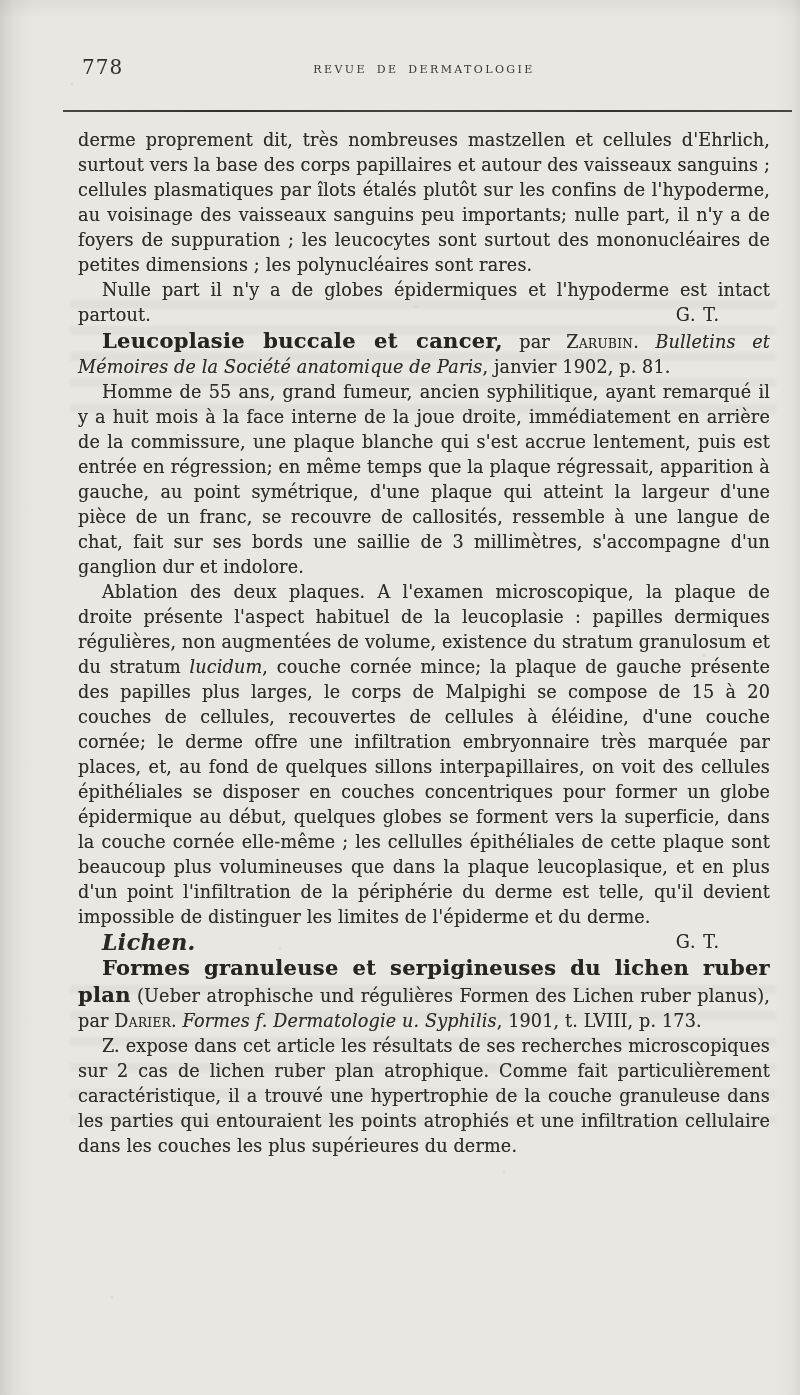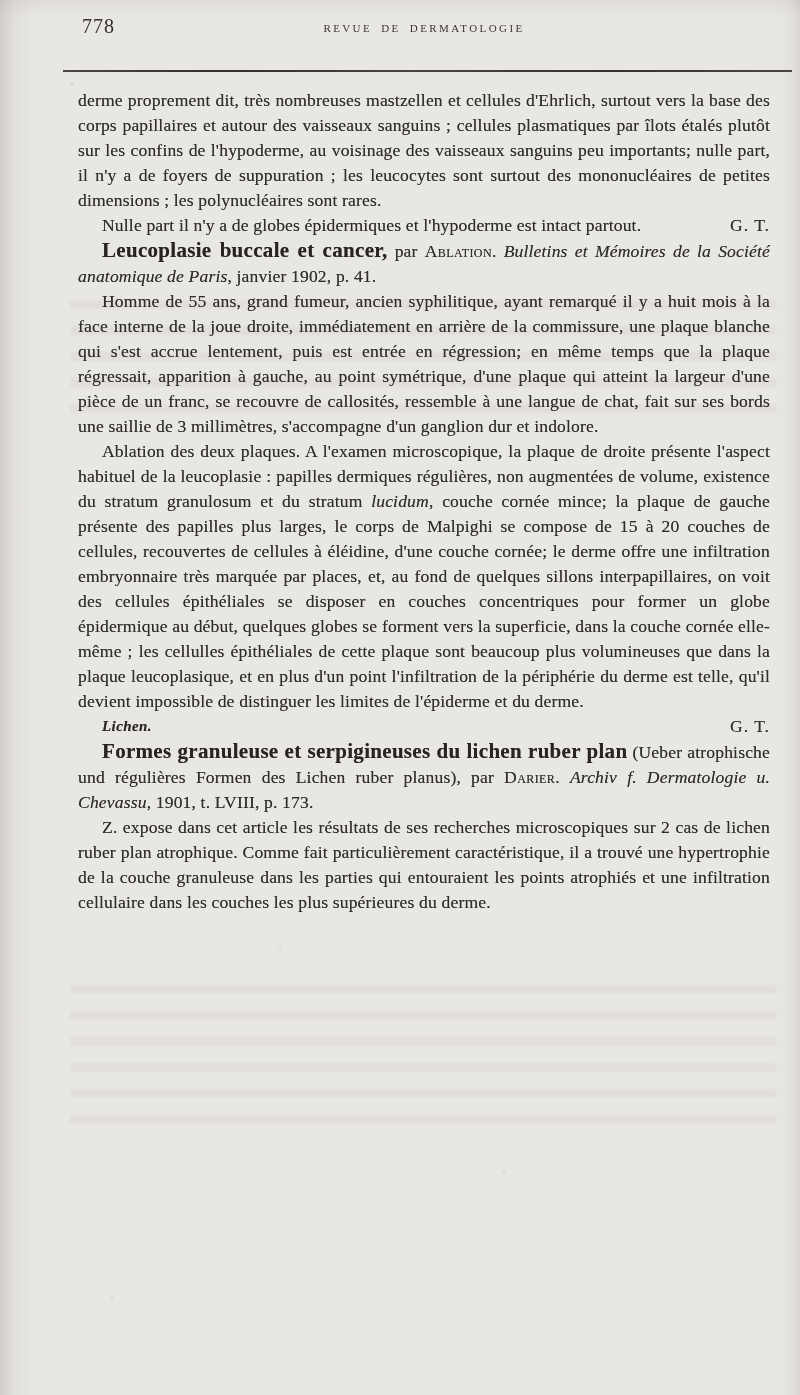--- a/index.html
+++ b/index.html
@@ -37,49 +37,49 @@
   
   .bleed {
     position: absolute; left: 70px; right: 24px; pointer-events: none;
     background: repeating-linear-gradient(180deg,
       rgba(110,104,96,0.055) 0 9px, rgba(110,104,96,0.0) 9px 26px);
     filter: blur(1.2px);
   }
   .bleed.b1 { top: 300px; height: 130px; }
   .bleed.b2 { top: 985px; height: 150px; }
 
-  .inner { position: relative; padding: 18px 30px 0 78px; font-family: Liberation Serif, serif; }
+  .inner { position: relative; padding: 58px 30px 0 78px; }
 
   .running-head { position: relative; height: 26px; text-align: center; }
   .page-num {
     position: absolute; left: 4px; top: -3px;
     font-size: 20px; letter-spacing: 1px; color: #34312d;
   }
   .journal-title {
     font-size: 11px; letter-spacing: 2.4px; word-spacing: 4px; color: #3a3733;
   }
   .head-rule {
     height: 2px; margin: 26px -22px 0 -15px; border: 0;
     background: linear-gradient(90deg, #4b4741, #332f2b 22%, #49453f 48%, #36322d 75%, #4a463f);
   }
 
   .body-text { margin-top: 16px; font-size: 17.6px; line-height: 25px; letter-spacing: 0.15px; }
   .body-text p {
     margin: 0; text-align: justify; text-indent: 24px;
     text-shadow: 0 0 0.4px rgba(44,41,37,0.55);
   }
   p.no-indent { text-indent: 0; }
-  .sig { float: right; letter-spacing: 1px; }
+  .sig { float: right; margin-right: 50px; letter-spacing: 1px; }
   .smallcaps { font-variant: small-caps; letter-spacing: 0.4px; }
   .ref-title { font-weight: bold; font-size: 21px; letter-spacing: 0.3px; color: #282521; }
   em { font-style: italic; }
 
   .section-heading {
     margin: 15px 0 11px 0; text-indent: 0;
-    font-size: 15px; font-weight: bold; font-style: italic;
+    font-size: 22px; font-weight: bold; font-style: italic;
     letter-spacing: 0.4px; color: #2c2925;
     text-shadow: 0 0 0.4px rgba(44,41,37,0.5);
   }
 </style>
 </head>
 <body>
 
 <div class="sheet">
   <div class="speckle"></div>
   <div class="bleed b1"></div>
@@ -98,39 +98,39 @@
       <p class="no-indent">
         <span>derme proprement dit, très nombreuses mastzellen et cellules d'Ehrlich, surtout vers la base des corps papillaires et autour des vaisseaux sanguins ; cellules plasmatiques par îlots étalés plutôt sur les confins de l'hypoderme, au voisinage des vaisseaux sanguins peu importants; nulle part, il n'y a de foyers de suppuration ; les leucocytes sont surtout des mononucléaires de petites dimensions ; les polynucléaires sont rares.</span>
       </p>
 
       <p>
         <span>Nulle part il n'y a de globes épidermiques et l'hypoderme est intact partout.</span>
         <span class="sig">G. T.</span>
       </p>
 
       <p>
-        <span class="ref-title">Leucoplasie buccale et cancer,</span><span> par </span><span class="smallcaps">Ablation</span><span>. </span><em>Bulletins et Mémoires de la Société anatomique de Paris</em><span>, janvier 1902, p. 41.</span>
+        <span class="ref-title">Leucoplasie buccale et cancer,</span><span> par </span><span class="smallcaps">Zarubin</span><span>. </span><em>Bulletins et Mémoires de la Société anatomique de Paris</em><span>, janvier 1902, p. 81.</span>
       </p>
 
       <p>
         <span>Homme de 55 ans, grand fumeur, ancien syphilitique, ayant remarqué il y a huit mois à la face interne de la joue droite, immédiatement en arrière de la commissure, une plaque blanche qui s'est accrue lentement, puis est entrée en régression; en même temps que la plaque régressait, apparition à gauche, au point symétrique, d'une plaque qui atteint la largeur d'une pièce de un franc, se recouvre de callosités, ressemble à une langue de chat, fait sur ses bords une saillie de 3 millimètres, s'accompagne d'un ganglion dur et indolore.</span>
       </p>
 
       <p>
         <span>Ablation des deux plaques. A l'examen microscopique, la plaque de droite présente l'aspect habituel de la leucoplasie : papilles dermiques régulières, non augmentées de volume, existence du stratum granulosum et du stratum </span><em>lucidum</em><span>, couche cornée mince; la plaque de gauche présente des papilles plus larges, le corps de Malpighi se compose de 15 à 20 couches de cellules, recouvertes de cellules à éléidine, d'une couche cornée; le derme offre une infiltration embryonnaire très marquée par places, et, au fond de quelques sillons interpapillaires, on voit des cellules épithéliales se disposer en couches concentriques pour former un globe épidermique au début, quelques globes se forment vers la superficie, dans la couche cornée elle-même ; les cellulles épithéliales de cette plaque sont beaucoup plus volumineuses que dans la plaque leucoplasique, et en plus d'un point l'infiltration de la périphérie du derme est telle, qu'il devient impossible de distinguer les limites de l'épiderme et du derme.</span>
       </p>
 
       <p>
         <span class="sig">G. T.</span>
       </p>
 
       <p class="section-heading">Lichen.</p>
 
       <p>
-        <span class="ref-title">Formes granuleuse et serpigineuses du lichen ruber plan</span><span> (Ueber atrophische und régulières Formen des Lichen ruber planus), par </span><span class="smallcaps">Darier</span><span>. </span><em>Archiv f. Dermatologie u. Chevassu</em><span>, 1901, t. LVIII, p. 173.</span>
+        <span class="ref-title">Formes granuleuse et serpigineuses du lichen ruber plan</span><span> (Ueber atrophische und régulières Formen des Lichen ruber planus), par </span><span class="smallcaps">Darier</span><span>. </span><em>Formes f. Dermatologie u. Syphilis</em><span>, 1901, t. LVIII, p. 173.</span>
       </p>
 
       <p>
         <span>Z. expose dans cet article les résultats de ses recherches microscopiques sur 2 cas de lichen ruber plan atrophique. Comme fait particulièrement caractéristique, il a trouvé une hypertrophie de la couche granuleuse dans les parties qui entouraient les points atrophiés et une infiltration cellulaire dans les couches les plus supérieures du derme.</span>
       </p>
 
 
     </div>
   </div>
 </div>

